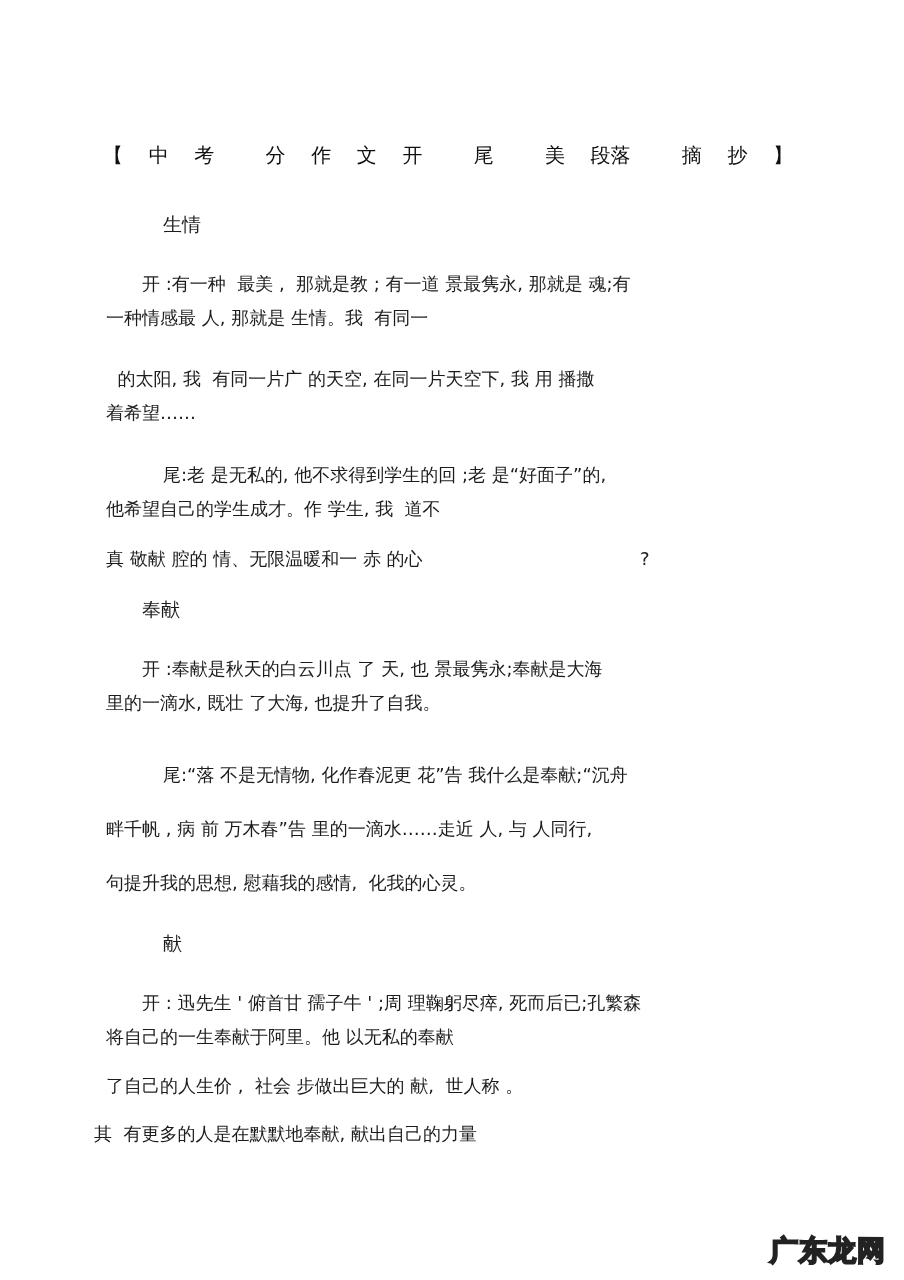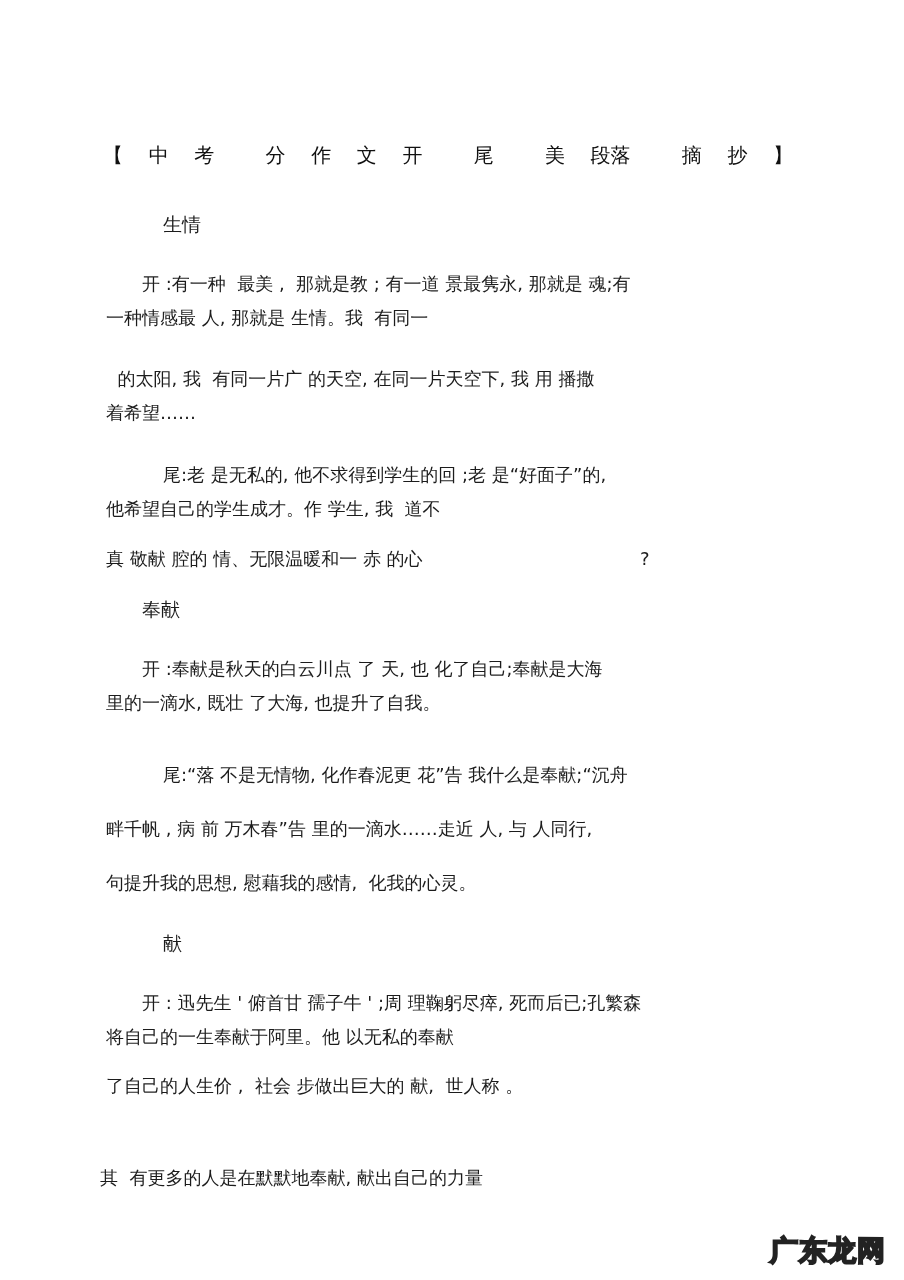--- a/index.html
+++ b/index.html
@@ -73,25 +73,25 @@
 <div class="line" style="top:272px; left:142px;">开 :有一种  最美 ,  那就是教 ; 有一道 景最隽永, 那就是 魂;有</div>
 <div class="line" style="top:306px; left:106px;">一种情感最 人, 那就是 生情。我  有同一</div>
 <div class="line" style="top:367px; left:106px;">  的太阳, 我  有同一片广 的天空, 在同一片天空下, 我 用 播撒</div>
 <div class="line" style="top:401px; left:106px;">着希望……</div>
 <div class="line" style="top:463px; left:163px;">尾:老 是无私的, 他不求得到学生的回 ;老 是“好面子”的,</div>
 <div class="line" style="top:497px; left:106px;">他希望自己的学生成才。作 学生, 我  道不</div>
 <div class="line" style="top:547px; left:106px;">真 敬献 腔的 情、无限温暖和一 赤 的心</div>
 <div class="line" style="top:547px; left:640px;">?</div>
 
 <div class="line heading" style="top:597px; left:142px;">奉献</div>
-<div class="line" style="top:657px; left:142px;">开 :奉献是秋天的白云川点 了 天, 也 化了自己;奉献是大海</div>
+<div class="line" style="top:657px; left:142px;">开 :奉献是秋天的白云川点 了 天, 也 景最隽永;奉献是大海</div>
 <div class="line" style="top:691px; left:106px;">里的一滴水, 既壮 了大海, 也提升了自我。</div>
 <div class="line" style="top:763px; left:163px;">尾:“落 不是无情物, 化作春泥更 花”告 我什么是奉献;“沉舟</div>
 <div class="line" style="top:817px; left:106px;">畔千帆 , 病 前 万木春”告 里的一滴水……走近 人, 与 人同行,</div>
 <div class="line" style="top:871px; left:106px;">句提升我的思想, 慰藉我的感情,  化我的心灵。</div>
 
 <div class="line heading" style="top:931px; left:163px;">献</div>
 <div class="line" style="top:991px; left:142px;">开 : 迅先生 ' 俯首甘 孺子牛 ' ;周 理鞠躬尽瘁, 死而后已;孔繁森</div>
 <div class="line" style="top:1025px; left:106px;">将自己的一生奉献于阿里。他 以无私的奉献</div>
 <div class="line" style="top:1074px; left:106px;">了自己的人生价 ,  社会 步做出巨大的 献,  世人称 。</div>
-<div class="line" style="top:1122px; left:100px;margin-top:44px;">其  有更多的人是在默默地奉献, 献出自己的力量</div>
+<div class="line" style="top:1122px; left:94px;">其  有更多的人是在默默地奉献, 献出自己的力量</div>
 
 <div class="watermark">广东龙网</div>
 
 </body></html>

